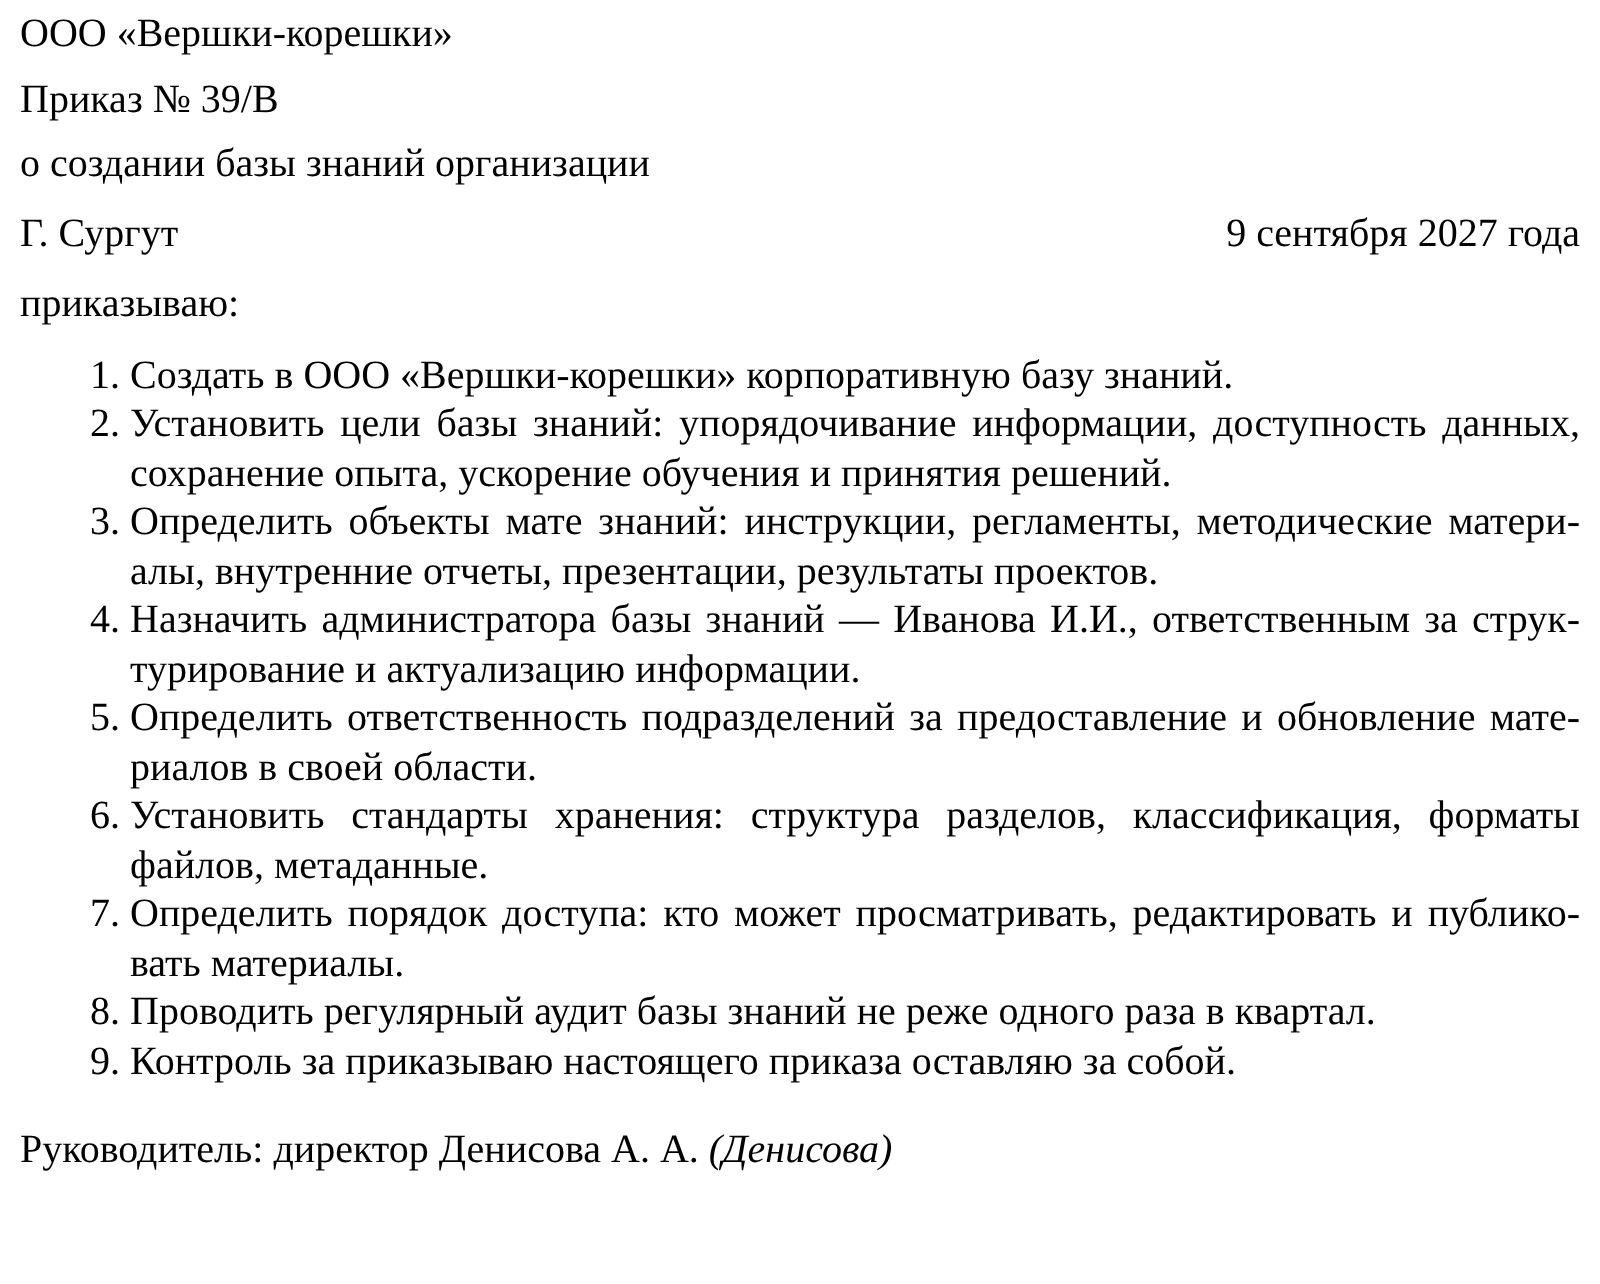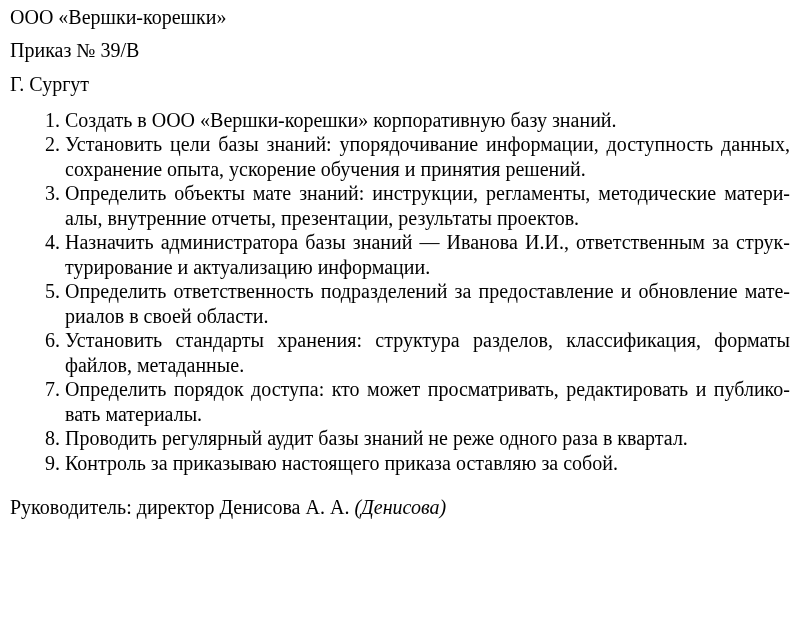--- a/index.html
+++ b/index.html
@@ -30,26 +30,29 @@
 </style>
 </head>
 <body>
 
 <div class="page">
 
   <p class="company">ООО «Вершки-корешки»</p>
 
   <p class="center order-title">Приказ № 39/В</p>
 
+  <p class="center order-subtitle">о создании базы знаний организации</p>
 
   <div class="place-date">
     <span>Г. Сургут</span>
+    <span>9 сентября 2027 года</span>
   </div>
 
 
+  <p class="directive">приказываю:</p>
 
   <ol class="items">
     <li>Создать в ООО «Вершки-корешки» корпоративную базу знаний.</li>
     <li>Установить цели базы знаний: упорядочивание информации, доступность данных, сохранение опыта, ускорение обучения и принятия решений.</li>
     <li>Определить объекты мате знаний: инструкции, регламенты, методические матери­алы, внутренние отчеты, презентации, результаты проектов.</li>
     <li>Назначить администратора базы знаний — Иванова И.И., ответственным за струк­турирование и актуализацию информации.</li>
     <li>Определить ответственность подразделений за предоставление и обновление мате­риалов в своей области.</li>
     <li>Установить стандарты хранения: структура разделов, классификация, форматы файлов, метаданные.</li>
     <li>Определить порядок доступа: кто может просматривать, редактировать и публико­вать материалы.</li>
     <li>Проводить регулярный аудит базы знаний не реже одного раза в квартал.</li>

